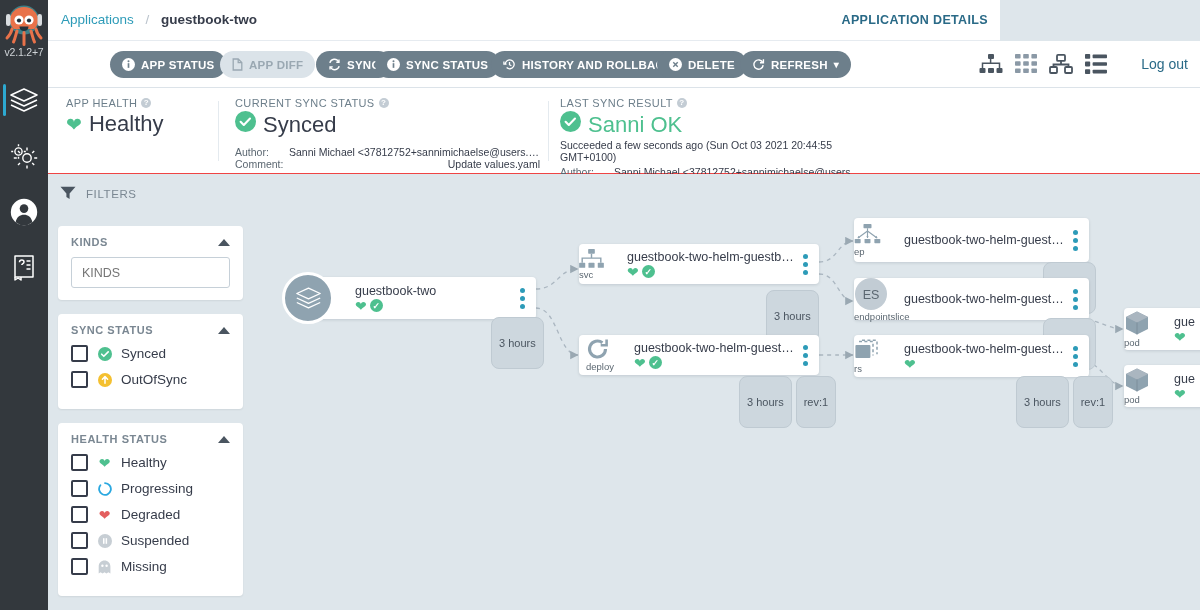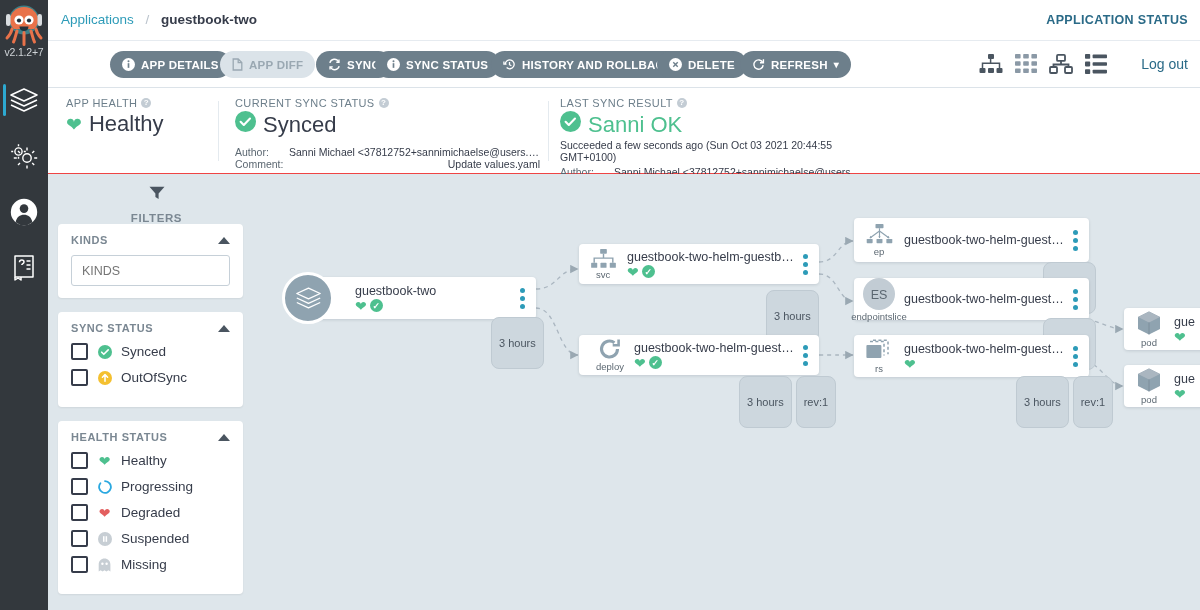--- a/index.html
+++ b/index.html
@@ -31,21 +31,21 @@
   }
   .nav-item.active::before{
     content:""; position:absolute; left:3px; top:12px; width:3px; height:32px;
     background:#2da9d1; border-radius:2px;
   }
   .nav-item svg { display:block; }
   .nav-spacer-1 { height:14px; }
 
   
   .topbar {
-    position:absolute; left:48px; top:0; width:1152px; height:41px;
+    position:absolute; left:48px; top:0; width:952px; height:41px;
     background:#fff; border-bottom:1px solid #e6ebf0;
   }
   .crumbs { position:absolute; left:13px; top:12px; font-size:13.5px; }
   .crumbs .crumb-link { color:#2d9bb8; cursor:pointer; }
   .crumbs .crumb-sep { color:#b9c2cb; margin:0 8px; }
   .crumbs .crumb-cur { color:#363c4a; font-weight:600; }
   .page-title {
     position:absolute; right:12px; top:13px;
     color:#2a6a87; font-size:12.5px; font-weight:700; letter-spacing:0.35px;
   }
@@ -108,22 +108,22 @@
   .to-rev { position:absolute; font-size:12.5px; color:#363c4a; white-space:nowrap; }
   .to-rev a { color:#2d9bb8; text-decoration:none; cursor:pointer; }
   .succ-line { font-size:10.5px; color:#363c4a; margin-top:1px; }
 
   
   .filters {
     position:absolute; left:48px; top:174px; width:205px; height:436px;
     background:#dee6eb; overflow:hidden;
   }
   .filters-head {
-    display:flex; align-items:center; gap:10px; padding:12px 0 0 12px;
-    color:#7a8792; font-size:11.5px; font-weight:700; letter-spacing:0.6px;flex-direction:column;
+    display:flex; align-items:center; gap:10px; padding:12px 0 24px 12px;
+    color:#7a8792; font-size:11.5px; font-weight:400; letter-spacing:0.6px;
   }
   .fcard {
     background:#fff; border-radius:4px; margin:0 10px 14px 10px;
     padding:10px 13px 12px 13px; box-shadow:0 1px 2px rgba(0,0,0,.07);
   }
   .fcard-head {
     display:flex; align-items:center; justify-content:space-between;
     color:#7a8792; font-size:11px; font-weight:700; letter-spacing:0.55px;
     cursor:pointer; margin-bottom:9px;
   }
@@ -143,21 +143,21 @@
     background:#dee6eb; overflow:hidden;
   }
   .edges { position:absolute; left:0; top:0; width:947px; height:436px; }
 
   .node {
     position:absolute; background:#fff; border-radius:4px;
     box-shadow:0 1px 3px rgba(60,70,85,.17);
     display:flex; align-items:center;
   }
   .node .nicon {
-    flex:0 0 auto; display:flex; flex-direction:column; align-items:center;
+    flex:0 0 auto; display:flex; flex-direction:column; 
     justify-content:center; color:#8fa3b0;
   }
   .node .nicon .ilabel { font-size:9.5px; color:#5b6771; margin-top:1px; }
   .node .ntext { flex:1; min-width:0; padding-right:4px; }
   .node .nname {
     font-size:12.5px; color:#363c4a; white-space:nowrap;
     overflow:hidden; text-overflow:ellipsis;
   }
   .node .nstat { display:flex; align-items:center; gap:3px; margin-top:1px; }
   .kebab { flex:0 0 14px; display:flex; flex-direction:column; align-items:center; gap:3px; cursor:pointer; margin-right:7px; }
@@ -248,34 +248,34 @@
       </span>
     </div>
   </div>
 
   <div class="topbar">
     <div class="crumbs">
       <span class="crumb-link">Applications</span>
       <span class="crumb-sep">/</span>
       <span class="crumb-cur">guestbook-two</span>
     </div>
-    <div class="page-title">APPLICATION STATUS</div>
+    <div class="page-title">APPLICATION DETAILS</div>
   </div>
 
   <div class="toolbar">
 
     <div class="btn" style="left:62px;">
       <span class="gl">
         <svg width="13" height="13" viewBox="0 0 14 14">
             <circle cx="7" cy="7" r="7" fill="#fff"></circle>
             <rect x="6.1" y="5.6" width="1.8" height="5" fill="#6d7f8b"></rect>
             <circle cx="7" cy="3.5" r="1.1" fill="#6d7f8b"></circle>
           </svg>
       </span>
-      <span>APP DETAILS</span>
+      <span>APP STATUS</span>
     </div>
 
     <div class="btn disabled" style="left:172px;">
       <span class="gl">
         <svg width="11" height="13" viewBox="0 0 11 13" fill="none" stroke="#9aa8b2" stroke-width="1.3">
             <path d="M1.2 1h5l3.6 3.5V12H1.2z"></path>
             <path d="M6.2 1v3.6h3.6"></path>
           </svg>
       </span>
       <span>APP DIFF</span>

